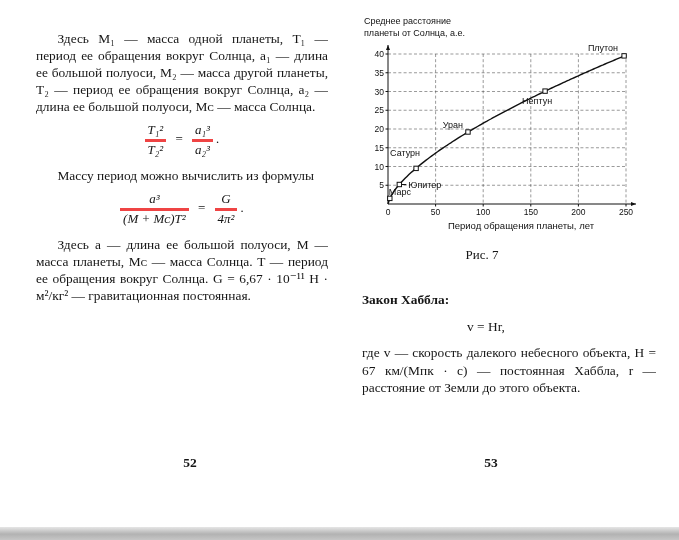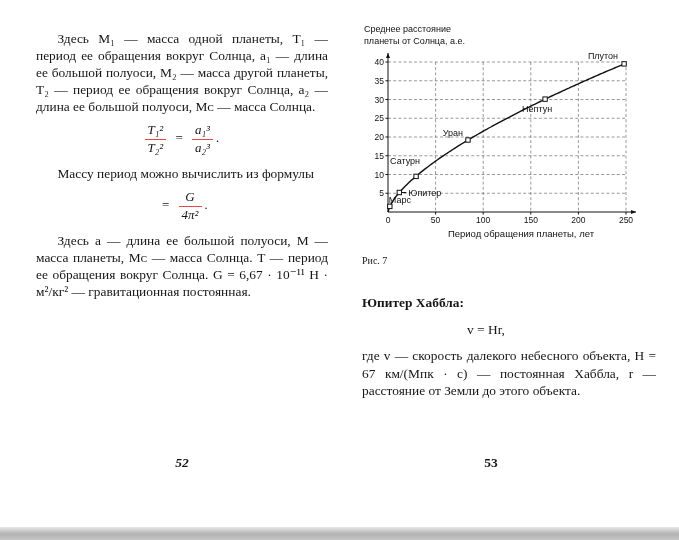--- a/index.html
+++ b/index.html
@@ -16,47 +16,47 @@
   .page-left{
     position:absolute;left:32px;top:26px;width:300px;
     font-size:13.4px;line-height:17px;text-align:justify;
   }
   .page-left p{margin:4px;text-indent:1.6em;}
   .formula-line{
     text-align:center;text-indent:0;margin:8px 0 10px 0;
     font-style:italic;font-size:13px;
   }
   .frac{display:inline-block;vertical-align:middle;text-align:center;line-height:1.12;}
-  .frac .num{display:block;border-bottom:1px solid #ef4444;padding:0 3px 1px 3px;}
+  .frac .num{display:block;border-bottom:3px solid #ef4444;padding:0 3px 1px 3px;}
   .frac .den{display:block;padding:1px 3px 0 3px;}
   .eq{margin:0 6px;font-style:normal;}
   .page-number{
     position:absolute;top:455px;font-weight:bold;font-size:13.5px;text-align:center;
   }
-  .pn-left{left:32px;width:300px;font-style:italic;}
+  .pn-left{left:40px;width:300px;}
   .pn-right{left:371px;width:240px;}
   
-  .page-right{position:absolute;left:362px;top:24px;width:294px;}
+  .page-right{position:absolute;left:362px;top:16px;width:294px;}
   .y-axis-title{
     font-family:"Liberation Sans","DejaVu Sans",sans-serif;
     font-size:9px;line-height:1.3;white-space:pre-line;margin-left:2px;color:#111;
   }
   svg.chart{display:block;margin-top:3px;}
   .grid{stroke:#555;stroke-width:0.6;stroke-dasharray:3 2.2;fill:none;}
   .axis{stroke:#111;stroke-width:1;fill:none;}
   .arrowhead{fill:#111;stroke:none;}
   .curve{fill:none;stroke:#111;stroke-width:1.4;}
   .pt{fill:#fff;stroke:#111;stroke-width:1;}
   text.tick{font-family:"Liberation Sans","DejaVu Sans",sans-serif;font-size:8.5px;fill:#111;}
   text.plabel{font-family:"Liberation Sans","DejaVu Sans",sans-serif;font-size:9px;fill:#111;}
   .x-axis-title{
     font-family:"Liberation Sans","DejaVu Sans",sans-serif;
     font-size:9.5px;width:232px;text-align:right;color:#111;
   }
-  .fig-caption{width:240px;font-size:10px;margin-top:16px;}
+  .fig-caption{width:240px;text-align:center;font-size:13px;margin-top:16px;}
   .hubble{margin-top:28px;font-size:13.4px;line-height:17.5px;}
   .hubble-heading{margin:0;font-weight:bold;}
   .hubble-formula{margin:9px 46px 9px 0;text-align:center;}
   .hubble-text{margin:0;text-align:justify;}
 </style>
 </head>
 <body>
 
 <div class="page-left">
   <p>Здесь M₁ — масса одной планеты, T₁ — период ее обращения вокруг Солнца, a₁ — длина ее большой полуоси, M₂ — масса другой планеты, T₂ — период ее обращения вокруг Солнца, a₂ — длина ее большой полуоси, Mᴄ — масса Солнца.</p>
@@ -70,20 +70,24 @@
     <span class="frac">
       <span class="num">a₁³</span>
       <span class="den">a₂³</span>
     </span>
     <span>.</span>
   </div>
 
   <p>Массу период можно вычислить из формулы</p>
 
   <div class="formula-line">
+    <span class="frac">
+      <span class="num">a³</span>
+      <span class="den">(M + Mᴄ)T²</span>
+    </span>
     <span class="eq">=</span>
     <span class="frac">
       <span class="num">G</span>
       <span class="den">4π²</span>
     </span>
     <span>.</span>
   </div>
 
   <p>Здесь a — длина ее большой полуоси, M — масса планеты, Mᴄ — масса Солнца. T — период ее обращения вокруг Солнца. G = 6,67 · 10⁻¹¹ Н · м²/кг² — гравитационная постоянная.</p>
 </div>
@@ -150,21 +154,21 @@
       <text x="100.96799999999999" y="86" class="plabel" text-anchor="end">Уран</text>
       <rect x="180.88" y="46.925" width="4.4" height="4.4" class="pt"></rect>
       <text x="175.07999999999998" y="62.125" class="plabel" text-anchor="middle">Нептун</text>
       <rect x="259.896" y="11.675" width="4.4" height="4.4" class="pt"></rect>
       <text x="256.096" y="8.875" class="plabel" text-anchor="end">Плутон</text>
     </svg>
   <div class="x-axis-title">Период обращения планеты, лет</div>
   <div class="fig-caption">Рис. 7</div>
 
   <div class="hubble">
-    <p class="hubble-heading">Юпитер Хаббла:</p>
+    <p class="hubble-heading">Закон Хаббла:</p>
     <p class="hubble-formula">v = Hr,</p>
     <p class="hubble-text">где v — скорость далекого небесного объекта, H = 67 км/(Мпк · с) — постоянная Хаббла, r — расстояние от Земли до этого объекта.</p>
   </div>
 </div>
 
 <div class="page-number pn-right">53</div>
 
 <div class="photo-bottom"></div>
 
 </body></html>

